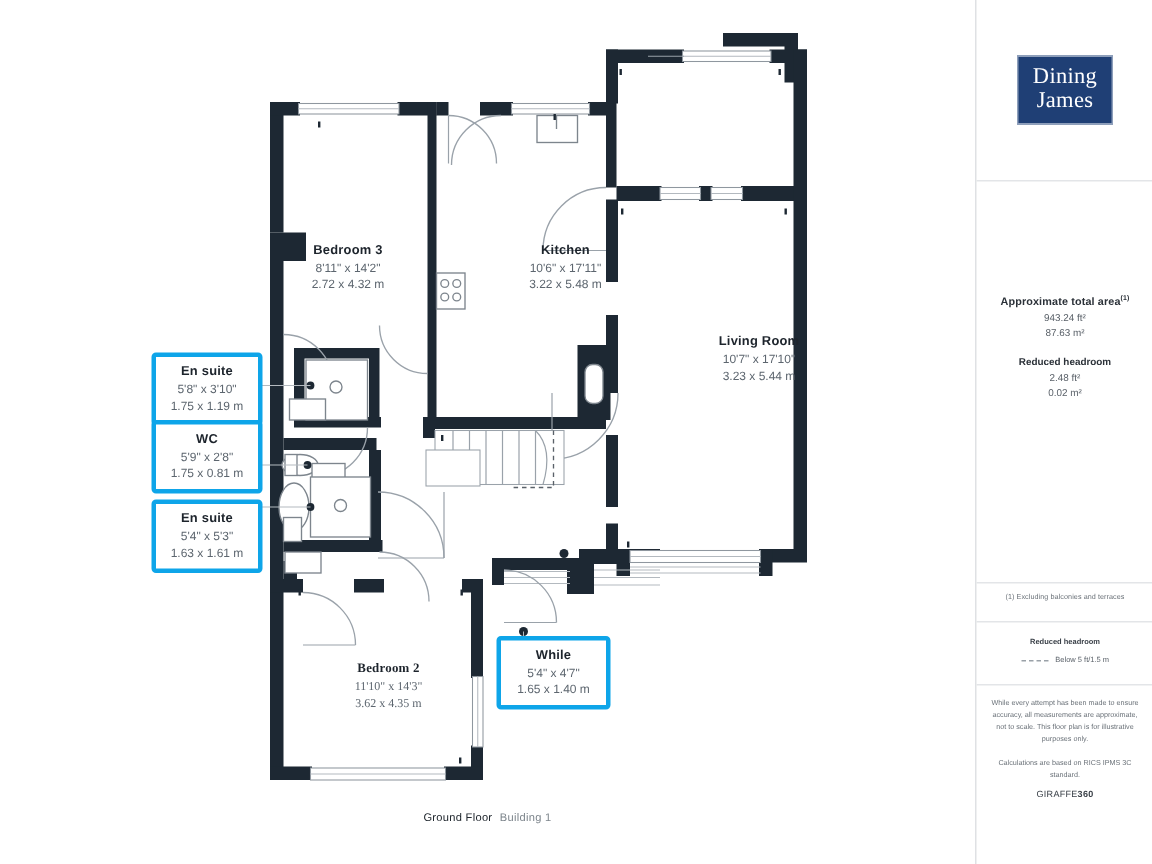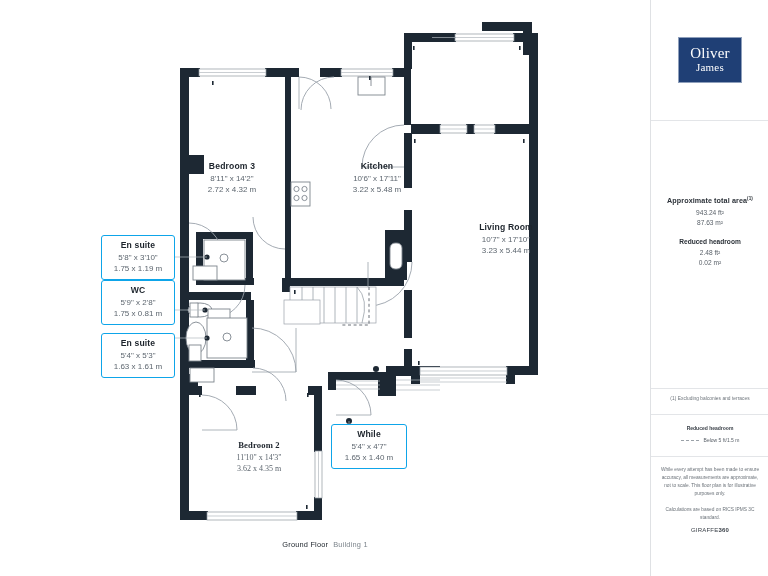--- a/index.html
+++ b/index.html
@@ -54,21 +54,21 @@
     border: 1px solid #8e9fbb;
     display: flex;
     flex-direction: column;
     align-items: center;
     justify-content: center;
     color: #ffffff;
     font-family: "Liberation Serif", serif;
     line-height: 1.05;
   }
   #logo-box .l1 { font-size: 15px; letter-spacing: 0.2px; }
-  #logo-box .l2 { font-size: 11px; letter-spacing: 0.2px; }
+  #logo-box .l2 { font-size: 15px; letter-spacing: 0.2px; }
 
   #area-block {
     position: absolute;
     left: 0;
     top: 196px;
     width: 118px;
     text-align: center;
     color: #3a4048;
   }
   .area-title {
@@ -181,21 +181,21 @@
   }
   .room-label .rl-met {
     font-size: 8px;
     color: #5d666f;
     margin-top: 1px;
   }
 
   
   .room-label.boxed {
     background: #ffffff;
-    border: 1px solid #0ea5e9;
+    border: 3px solid #0ea5e9;
     border-radius: 3px;
     padding: 4px 6px 5px 6px;
     box-sizing: border-box;
   }
 
   
   #plan-caption {
     position: absolute;
     left: 0;
     top: 540px;
@@ -498,21 +498,21 @@
   </div>
 
   <div id="plan-caption">
     <span class="cap-floor">Ground Floor</span><span class="cap-building">Building 1</span>
   </div>
 
   <div id="sidebar">
 
     <div id="logo-cell">
       <div id="logo-box">
-        <div class="l1">Oliver</div>
+        <div class="l1">Dining</div>
         <div class="l2">James</div>
       </div>
     </div>
 
     <div class="side-sep" style="top:120px;"></div>
 
     <div id="area-block">
       <div class="area-title"><span>Approximate total area</span><sup>(1)</sup></div>
       <div class="area-val">943.24 ft²</div>
       <div class="area-val" style="margin-top:3px;">87.63 m²</div>

